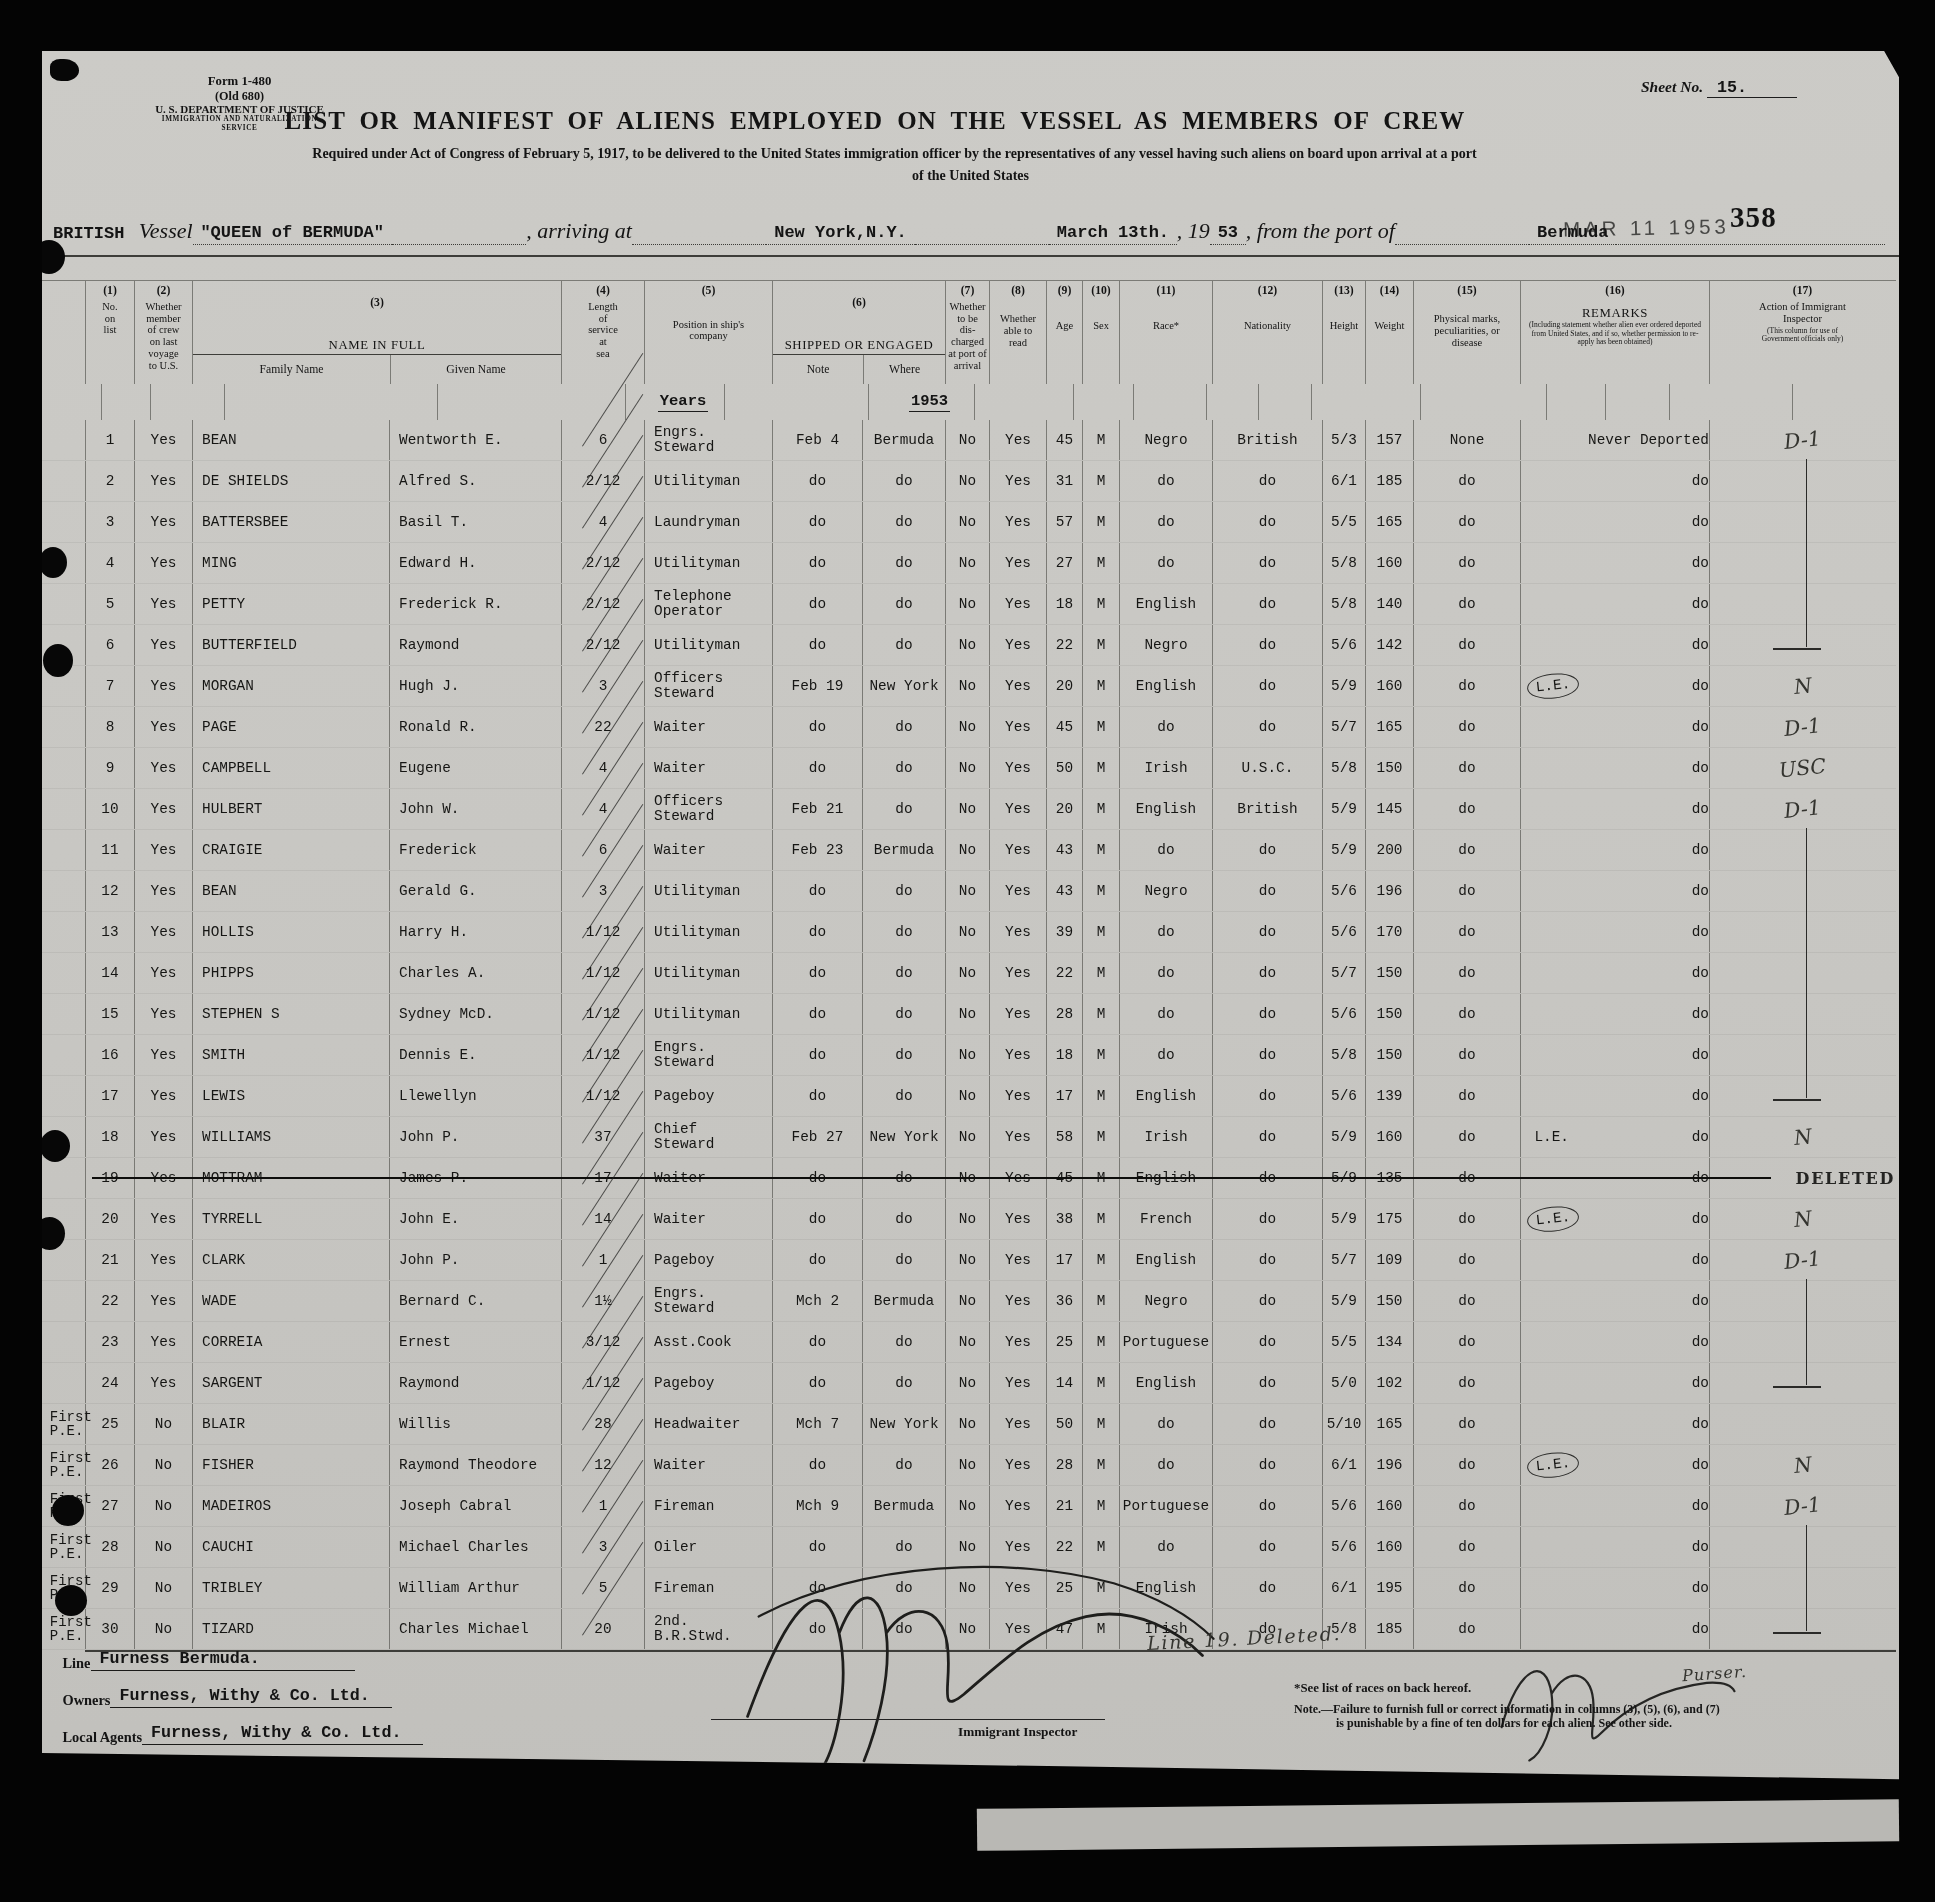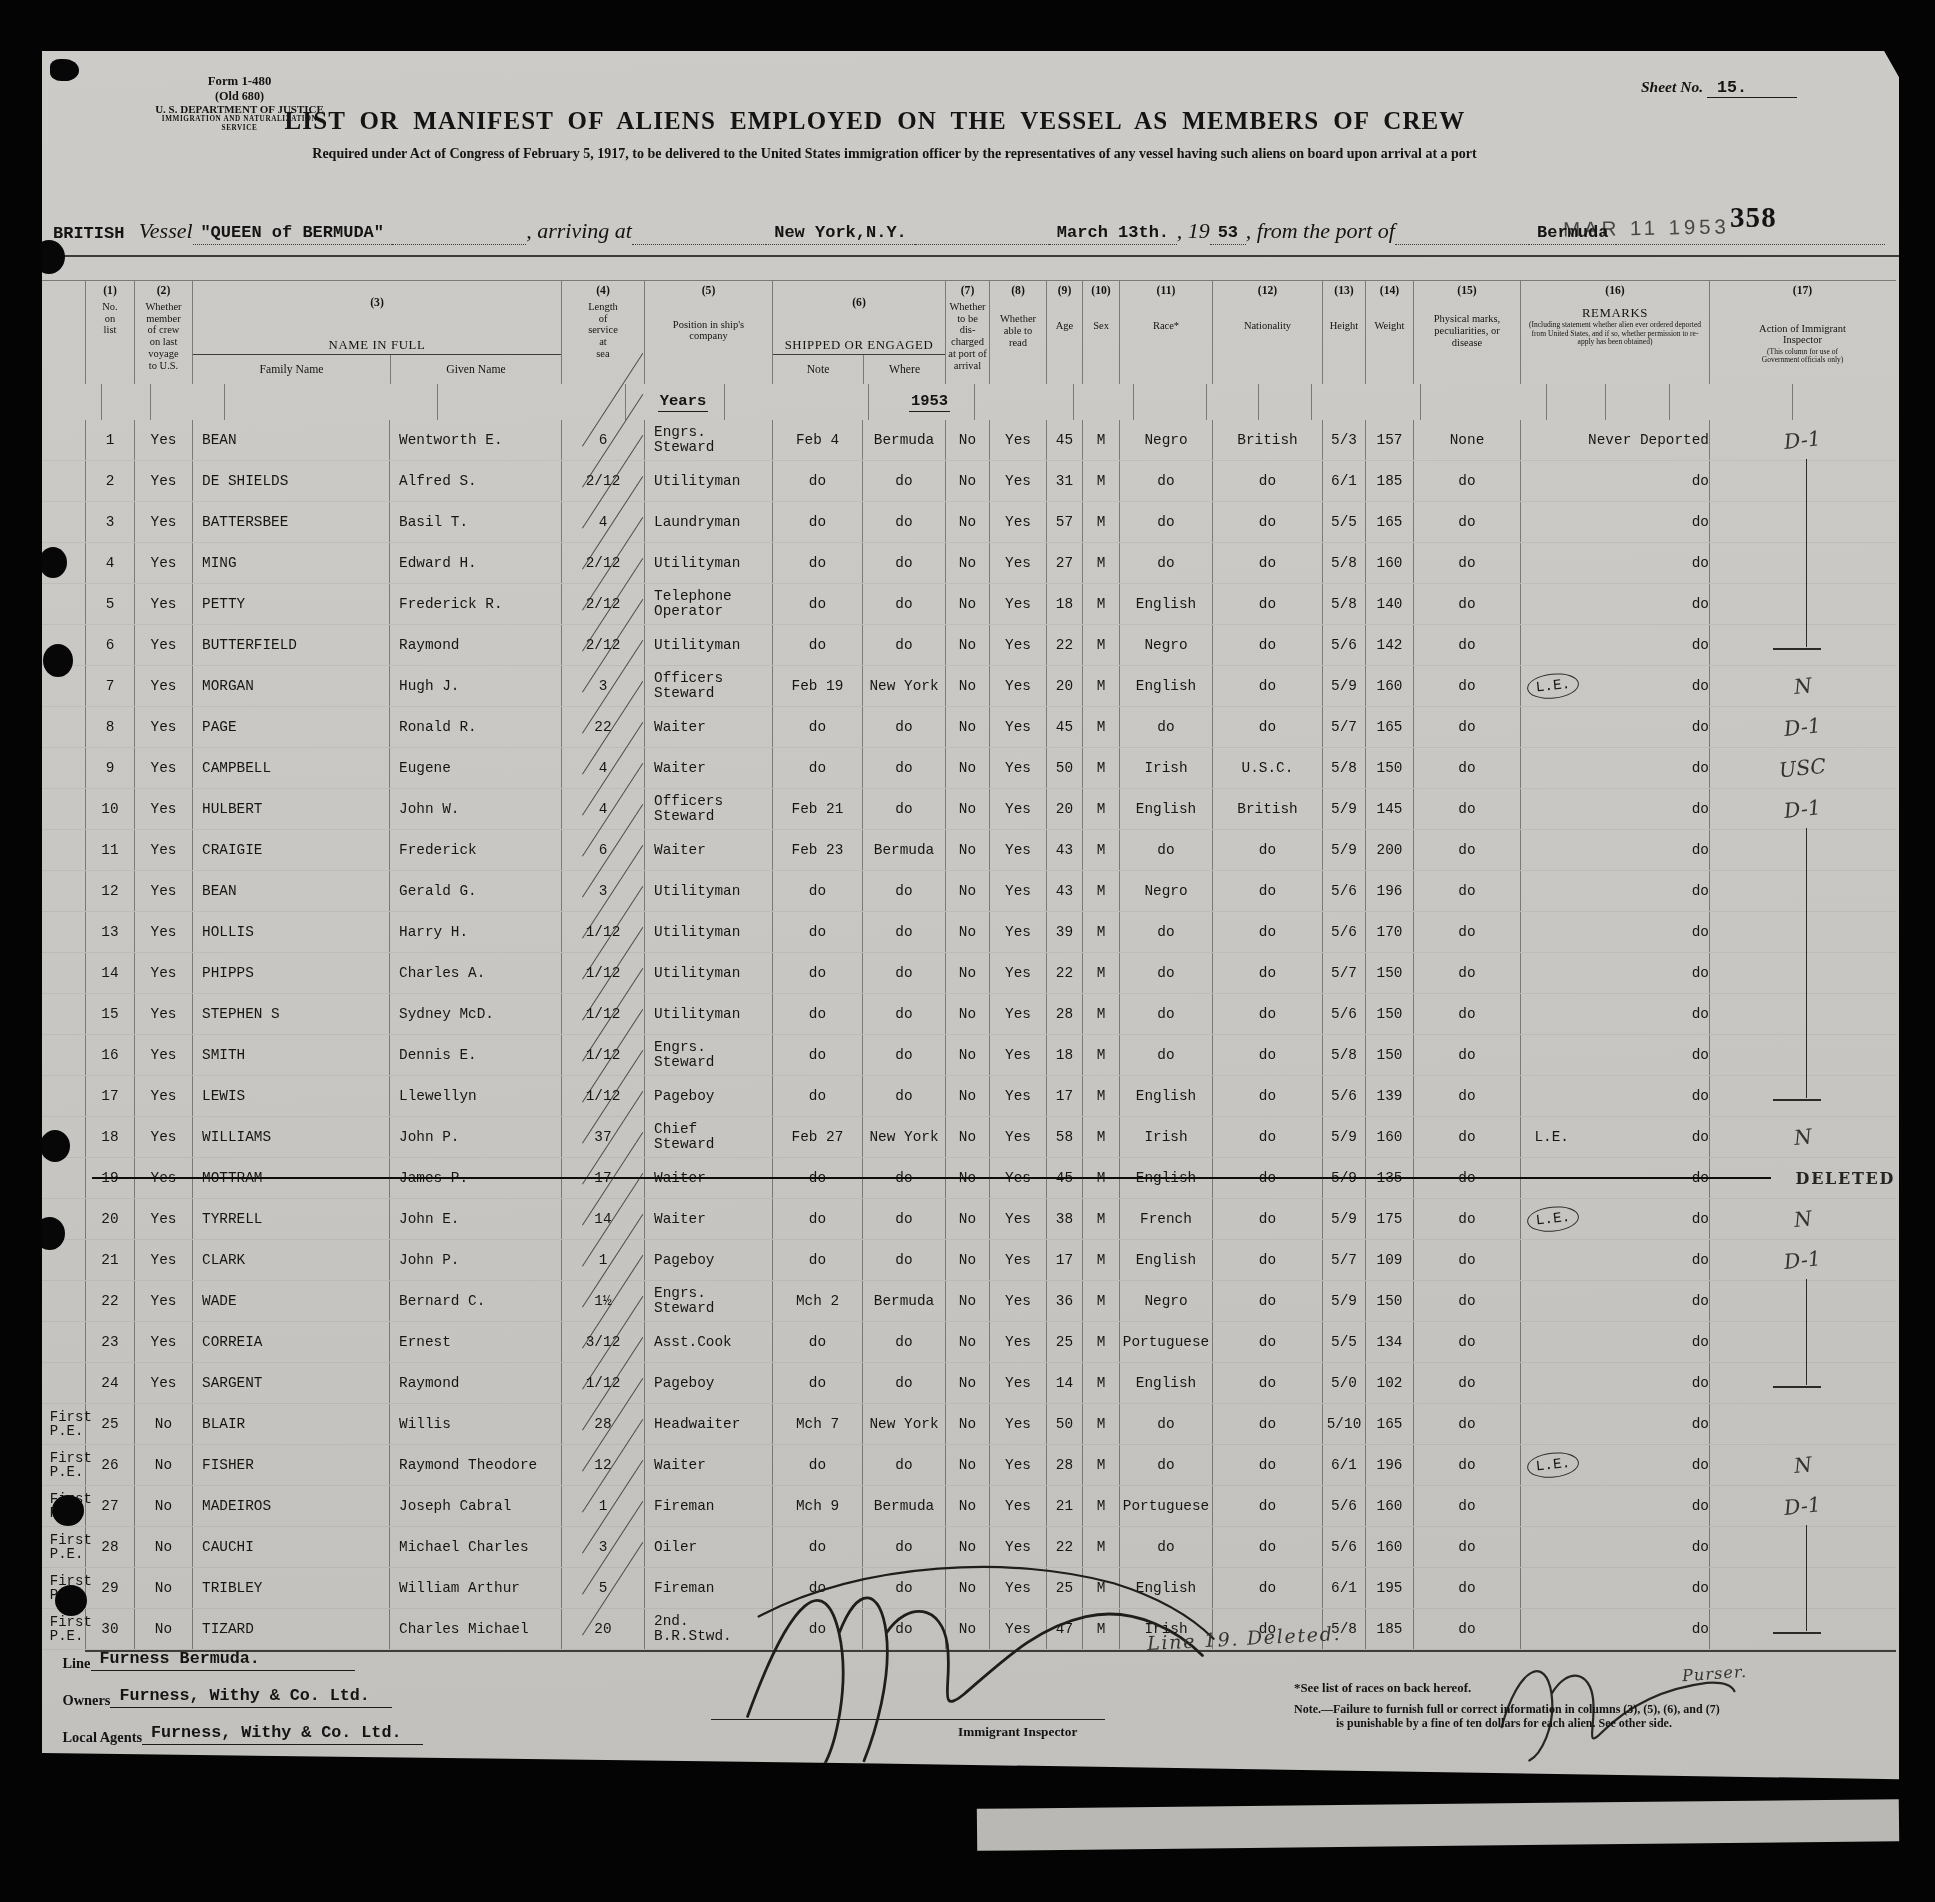--- a/index.html
+++ b/index.html
@@ -105,20 +105,21 @@
     <div class="fb4">IMMIGRATION AND NATURALIZATION SERVICE</div>
   </div>
 
   <div class="abs sheet">
     <span>Sheet No.</span>
     <span class="sheetno">15.</span>
   </div>
 
   <div class="abs title">LIST OR MANIFEST OF ALIENS EMPLOYED ON THE VESSEL AS MEMBERS OF CREW</div>
   <div class="abs sub1">Required under Act of Congress of February 5, 1917, to be delivered to the United States immigration officer by the representatives of any vessel having such aliens on board upon arrival at a port</div>
+  <div class="abs sub2">of the United States</div>
   <div class="abs pageno">358</div>
   <div class="abs stamp">MAR 11 1953</div>
 
   <div class="abs vline">
     <span class="vty">BRITISH</span>
     <span class="vgap"></span>
     <span class="vit">Vessel</span>
     <span class="vty vdot">"QUEEN of BERMUDA"</span>
     <span class="vfill"></span>
     <span class="vit">, arriving at</span>
@@ -177,21 +178,21 @@
       <div class="hc"><span class="num">(9)</span><span style="display:block;margin-top:23px">Age</span></div>
       <div class="hc"><span class="num">(10)</span><span style="display:block;margin-top:23px">Sex</span></div>
       <div class="hc"><span class="num">(11)</span><span style="display:block;margin-top:23px">Race*</span></div>
       <div class="hc"><span class="num">(12)</span><span style="display:block;margin-top:23px">Nationality</span></div>
       <div class="hc"><span class="num">(13)</span><span style="display:block;margin-top:23px">Height</span></div>
       <div class="hc"><span class="num">(14)</span><span style="display:block;margin-top:23px">Weight</span></div>
       <div class="hc"><span class="num">(15)</span><span style="display:block;margin-top:16.7px">Physical marks,
 peculiarities, or
 disease</span></div>
       <div class="hc"><span class="num">(16)</span><span class="big" style="display:block;margin-top:11px">REMARKS</span><span class="smallnote">(Including statement whether alien ever ordered deported from United States, and if so, whether permission to re-apply has been obtained)</span></div>
-      <div class="hc" style="border-right:none"><span class="num">(17)</span><span style="display:block;margin-top:26px">Action of Immigrant
+      <div class="hc" style="border-right:none"><span class="num">(17)</span><span style="display:block;margin-top:4px">Action of Immigrant
 Inspector</span><span class="smallnote">(This column for use of
 Government officials only)</span></div>
     </div>
 
     <div class="urow">
       <div class="u gut"></div>
         <div class="u first"></div>
         <div class="u"></div>
         <div class="u"></div>
         <div class="u"></div>

